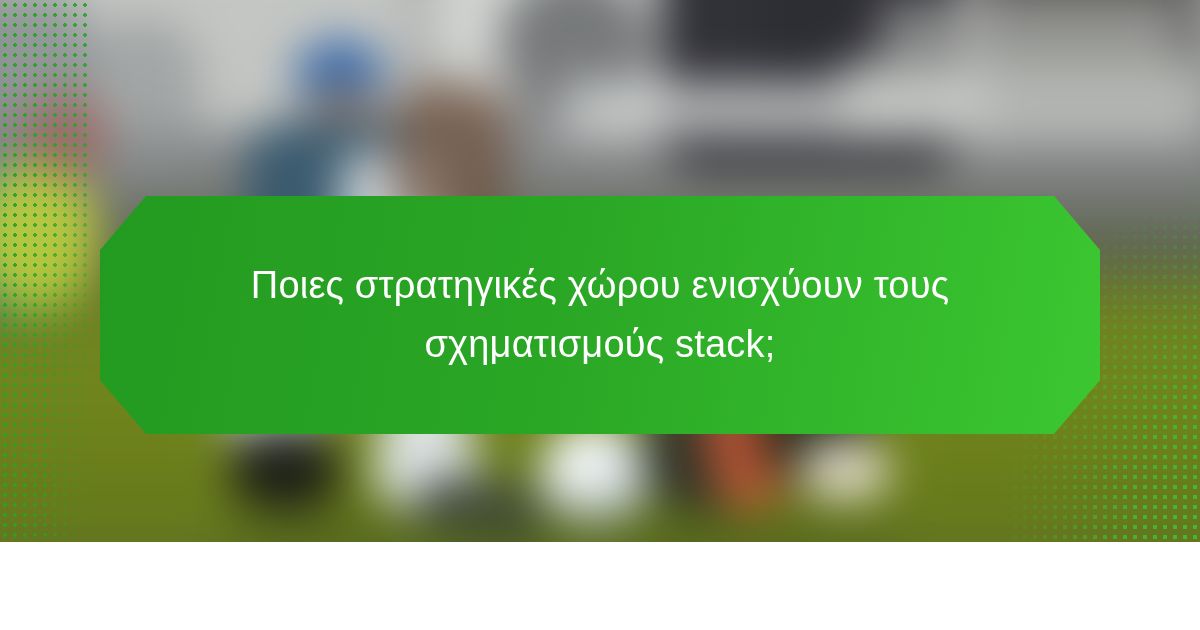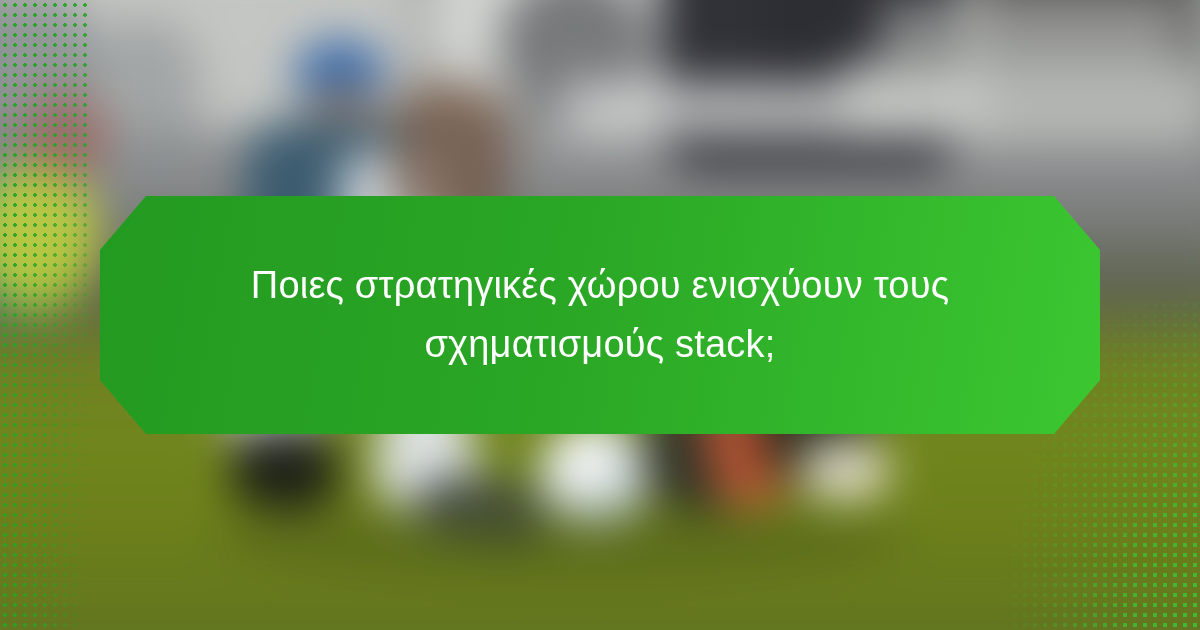--- a/index.html
+++ b/index.html
@@ -7,21 +7,21 @@
     padding: 0;
     background: #ffffff;
   }
   body {
     font-family: "Liberation Sans", sans-serif;
   }
 
   .card {
     position: relative;
     width: 1200px;
-    height: 630px;
+    height: 542px;
     overflow: hidden;
     background: #6d7a52;
   }
 
   
   .photo {
     position: absolute;
     inset: -40px;
     filter: blur(22px) saturate(1.05);
   }

